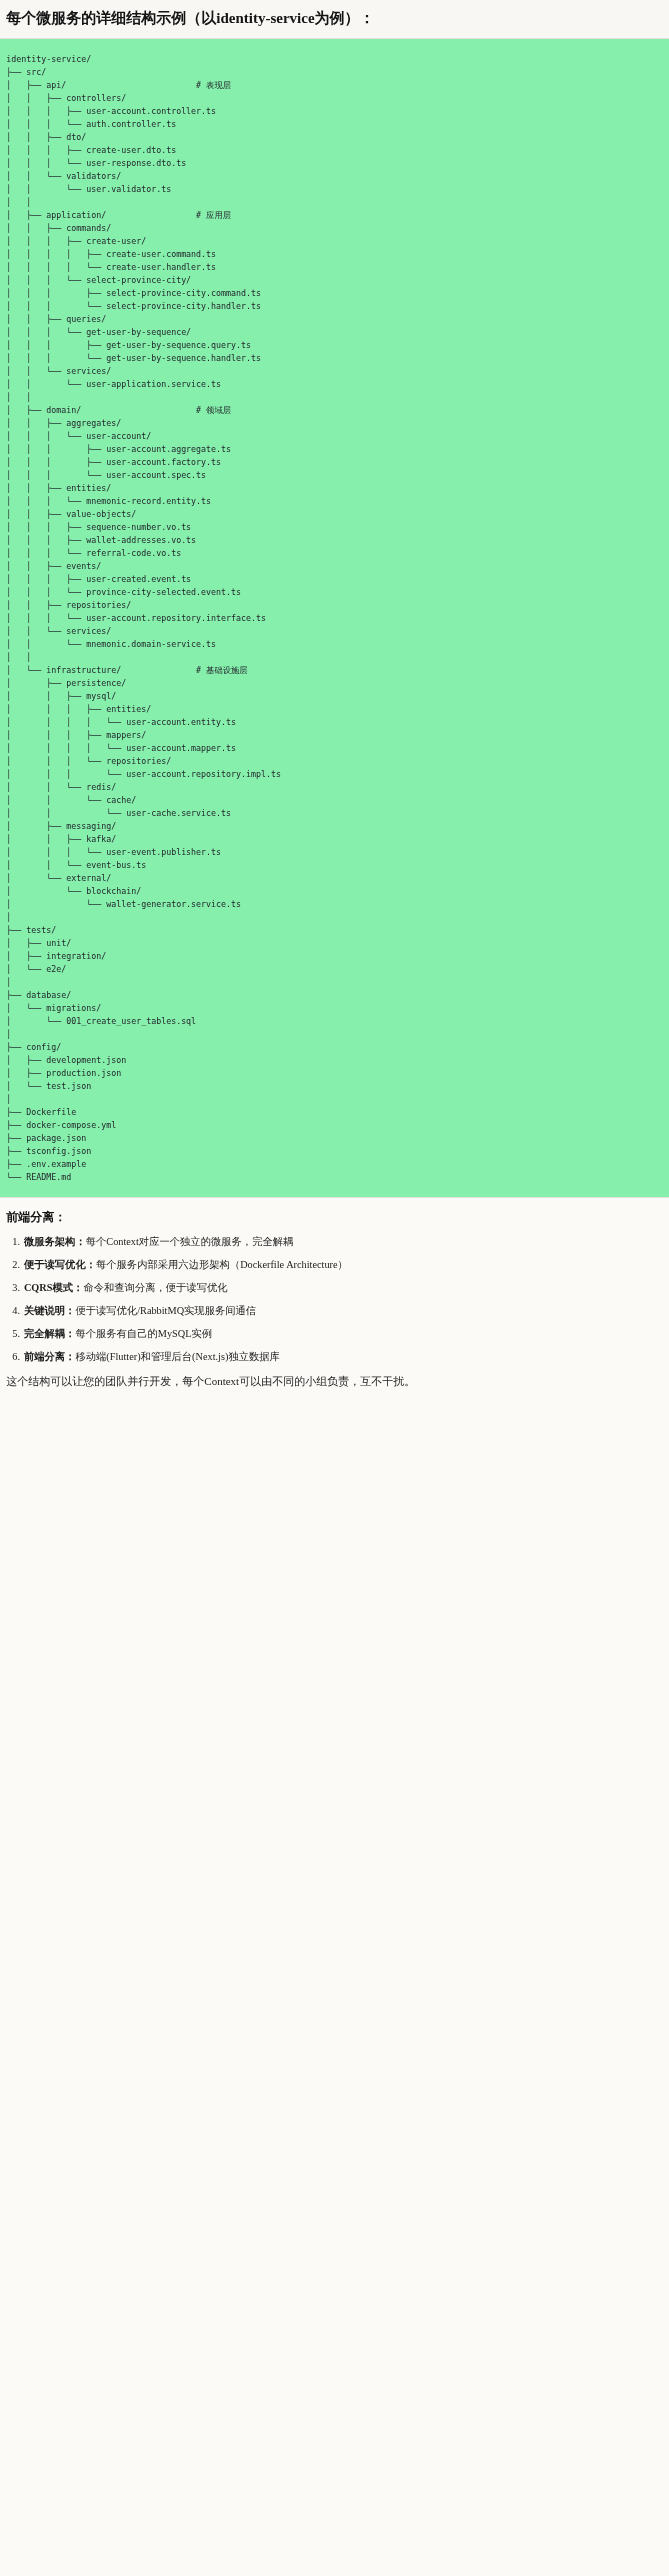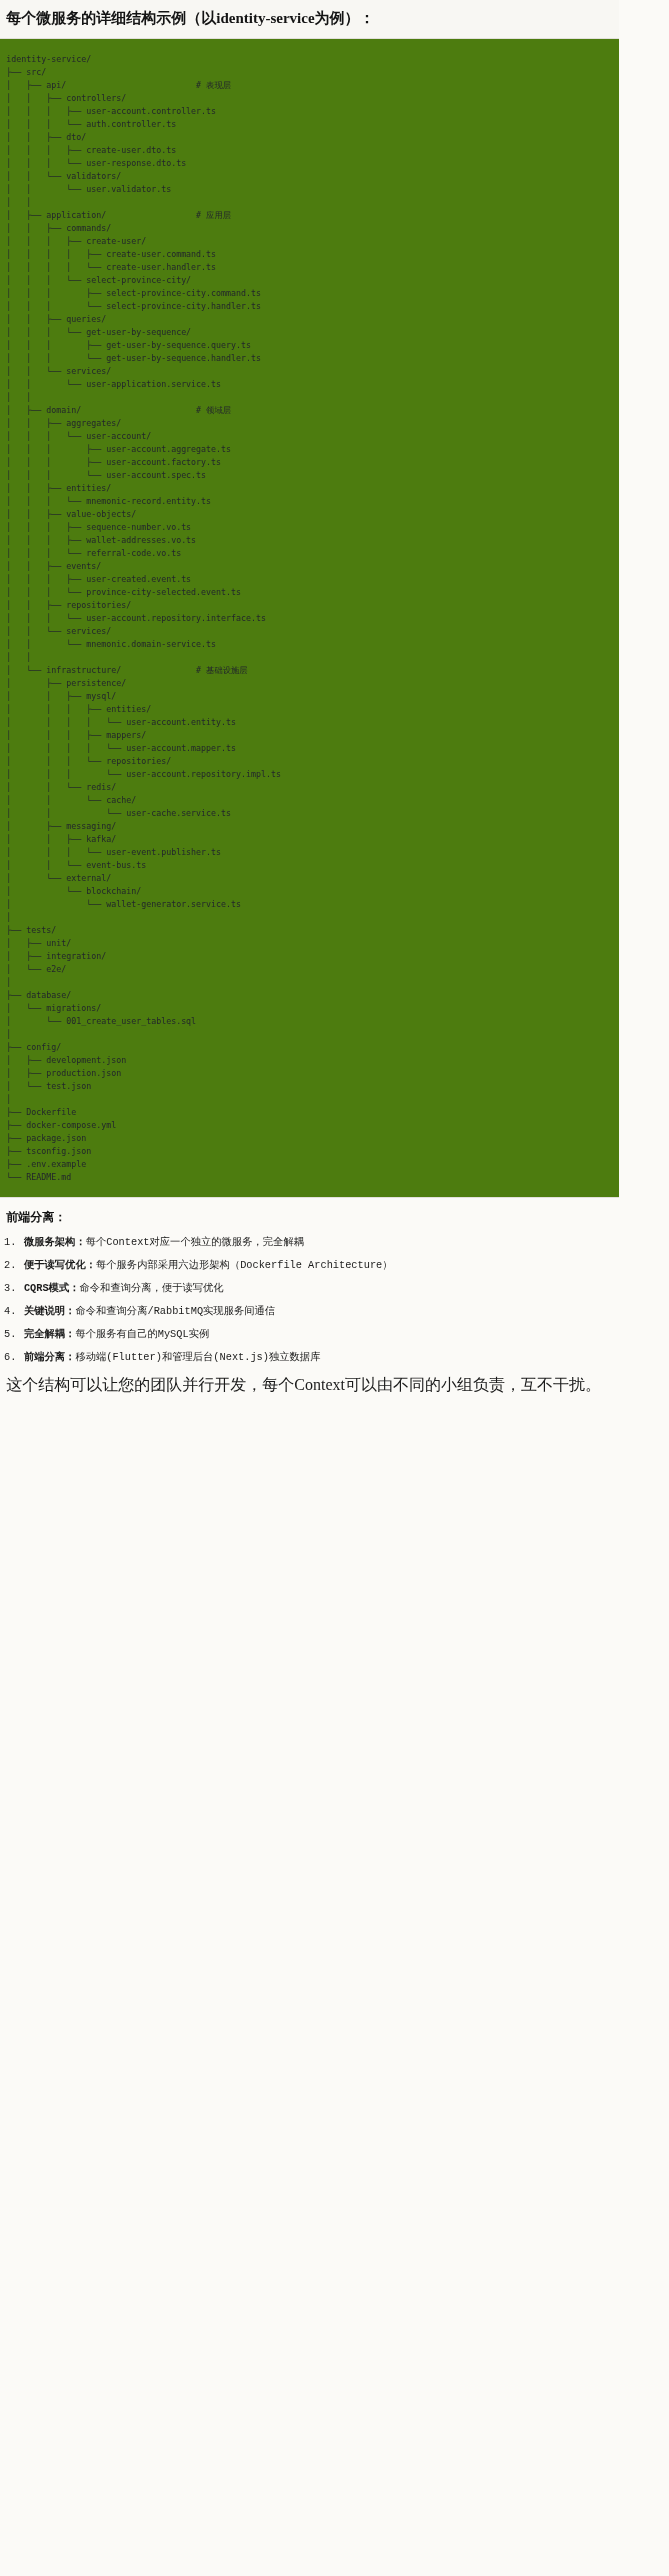--- a/index.html
+++ b/index.html
@@ -6,21 +6,21 @@
     margin: 0;
     padding: 0;
     background: #fbfaf7;
   }
   body {
     width: 669px;
     font-family: "Liberation Sans", sans-serif;
     color: #1a1a1a;
   }
   .page {
-    width: 619px;
+    width: 669px;
     box-sizing: border-box;
     background: #fbfaf7;
   }
 
   
   .doc-header {
     box-sizing: border-box;
     padding: 8.8px 6.3px 10px 6.3px;
     border-bottom: 0.6px solid #e2e0da;
     background: #f8f7f3;
@@ -32,21 +32,21 @@
     font-weight: bold;
     letter-spacing: 0px;
     color: #141414;
     line-height: 1.3;
   }
 
   
   .tree-block {
     box-sizing: border-box;
     padding: 13.8px 6.3px 12.5px 6.3px;
-    background: #4d7c0f;
+    background: #86efac;
     border-bottom: 0.6px solid #e2e0da;
   }
   pre.tree {
     margin: 0;
     font-family: "DejaVu Sans Mono", "Liberation Mono", monospace;
     font-size: 8.3px;
     line-height: 13px;
     color: #22262b;
     white-space: pre;
     letter-spacing: 0px;
@@ -70,35 +70,34 @@
     padding: 0 0 0 16.3px;
     list-style: decimal;
     font-family: "Liberation Serif", serif;
     font-size: 10.3px;
     line-height: 1.45;
     color: #1b1b1b;
   }
   ol.note-list > li {
     margin: 0 0 8.1px 0;
     padding-left: 1.3px;
-    font-family: Liberation Mono, monospace;
   }
   ol.note-list > li .term {
     font-weight: bold;
   }
   ol.note-list > li .sep {
     font-weight: bold;
   }
   ol.note-list > li .desc {
     font-weight: normal;
   }
   .closing {
     margin: 8.8px 0 0 0;
     font-family: "Liberation Serif", serif;
-    font-size: 16px;
+    font-size: 11px;
     line-height: 1.5;
     color: #1b1b1b;
   }
 </style>
 </head>
 <body>
 
 <div class="page">
 
   <header class="doc-header">
@@ -201,21 +200,21 @@
       <li>
         <span class="term">微服务架构</span><span class="sep">：</span><span class="desc">每个Context对应一个独立的微服务，完全解耦</span>
       </li>
       <li>
         <span class="term">便于读写优化</span><span class="sep">：</span><span class="desc">每个服务内部采用六边形架构（Dockerfile Architecture）</span>
       </li>
       <li>
         <span class="term">CQRS模式</span><span class="sep">：</span><span class="desc">命令和查询分离，便于读写优化</span>
       </li>
       <li>
-        <span class="term">关键说明</span><span class="sep">：</span><span class="desc">命令和查询分离/RabbitMQ实现服务间通信</span>
+        <span class="term">关键说明</span><span class="sep">：</span><span class="desc">便于读写优化/RabbitMQ实现服务间通信</span>
       </li>
       <li>
         <span class="term">完全解耦</span><span class="sep">：</span><span class="desc">每个服务有自己的MySQL实例</span>
       </li>
       <li>
         <span class="term">前端分离</span><span class="sep">：</span><span class="desc">移动端(Flutter)和管理后台(Next.js)独立数据库</span>
       </li>
     </ol>
     <p class="closing">这个结构可以让您的团队并行开发，每个Context可以由不同的小组负责，互不干扰。</p>
   </section>

